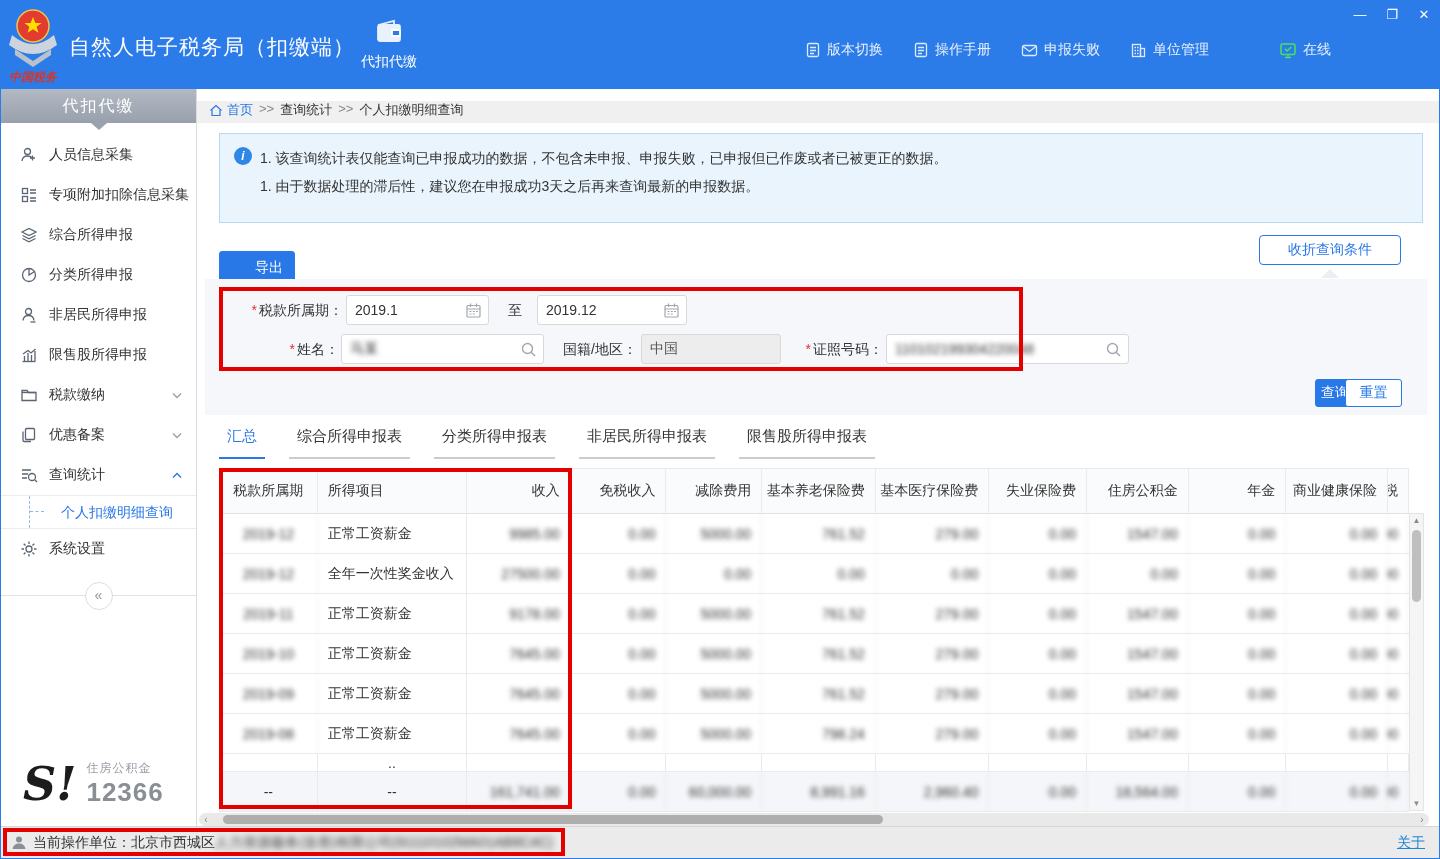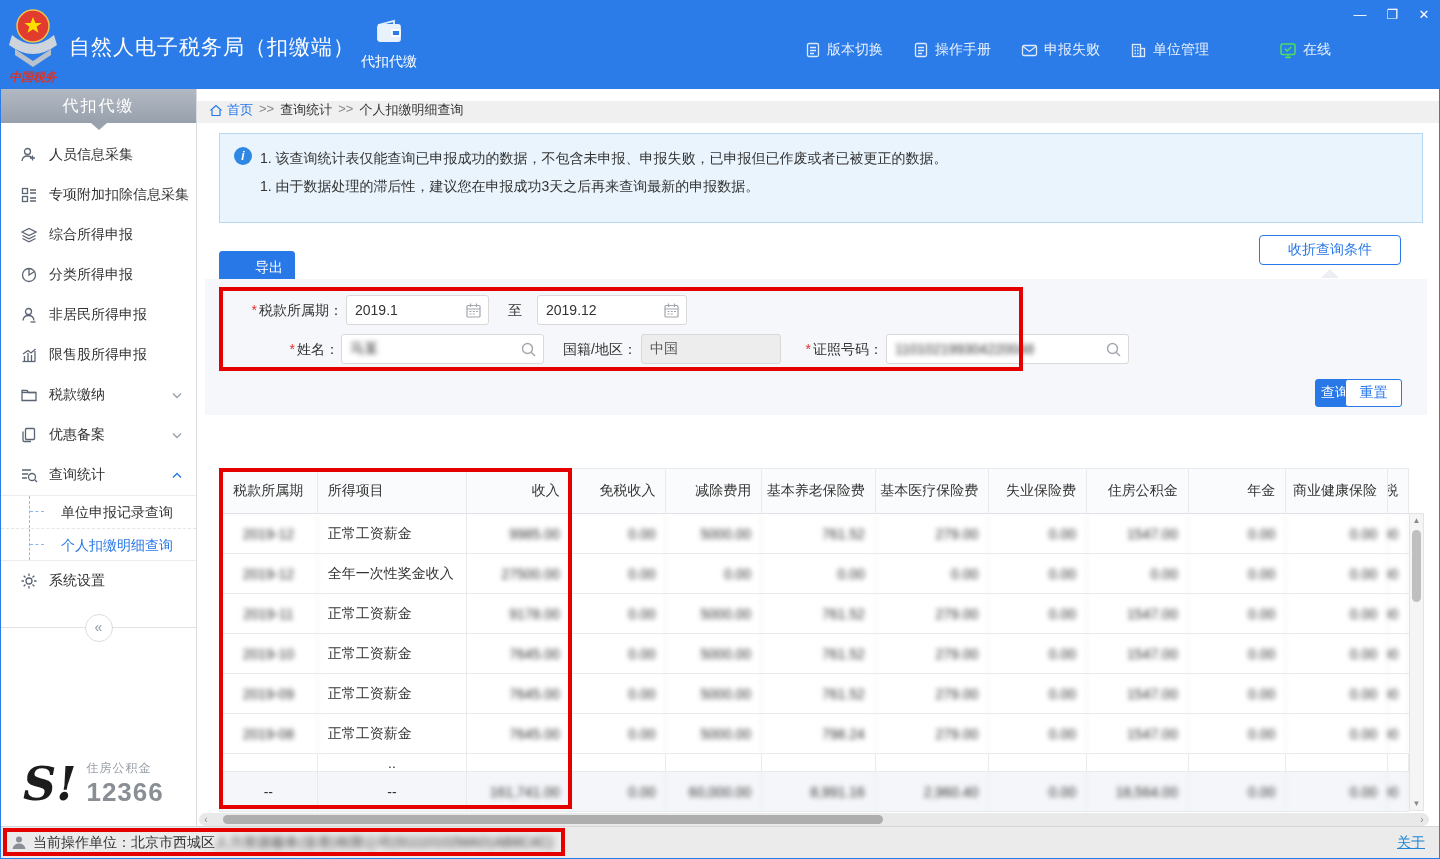--- a/index.html
+++ b/index.html
@@ -283,21 +283,20 @@
             </svg>
           </span>
         <span class="ni-label">查询统计</span>
         <span class="chev">
             <svg width="10" height="7" viewBox="0 0 10 7" fill="none" stroke="#2878e8" stroke-width="1.4">
               <path d="M1 5.5 L5 1.5 L9 5.5"></path>
             </svg>
           </span>
       </div>
       <div class="submenu">
-        <div class="sub-item">单位申报记录查询</div>
         <div class="sub-item active">个人扣缴明细查询</div>
       </div>
       <div class="nav-item">
         <span class="ni-icon">
             <svg width="18" height="18" viewBox="0 0 18 18" fill="none" stroke="#5a6472" stroke-width="1.3">
               <circle cx="9" cy="9" r="3"></circle>
               <path d="M9 1.5 V4 M9 14 V16.5 M1.5 9 H4 M14 9 H16.5 M3.7 3.7 L5.5 5.5 M12.5 12.5 L14.3 14.3 M14.3 3.7 L12.5 5.5 M5.5 12.5 L3.7 14.3"></path>
             </svg>
           </span>
         <span class="ni-label">系统设置</span>
@@ -394,20 +393,27 @@
                 <circle cx="7.5" cy="7.5" r="5"></circle>
                 <path d="M11.2 11.2 L15 15"></path>
               </svg>
             </span>
         </div>
       </div>
 
       <button class="btn btn-primary query-btn">查询</button>
       <button class="btn btn-outline reset-btn">重置</button>
 
+      <div class="tabs">
+        <span class="tab active">汇总</span>
+        <span class="tab">综合所得申报表</span>
+        <span class="tab">分类所得申报表</span>
+        <span class="tab">非居民所得申报表</span>
+        <span class="tab">限售股所得申报表</span>
+      </div>
 
       <div class="table">
           <div class="trow thead">
             <div class="tcell al-center" style="width: 98px;">税款所属期</div>
             <div class="tcell al-left" style="width: 150px;">所得项目</div>
             <div class="tcell al-right" style="width: 104px;">收入</div>
             <div class="tcell al-right" style="width: 96px;">免税收入</div>
             <div class="tcell al-right" style="width: 96px;">减除费用</div>
             <div class="tcell al-right" style="width: 114px;">基本养老保险费</div>
             <div class="tcell al-right" style="width: 114px;">基本医疗保险费</div>

